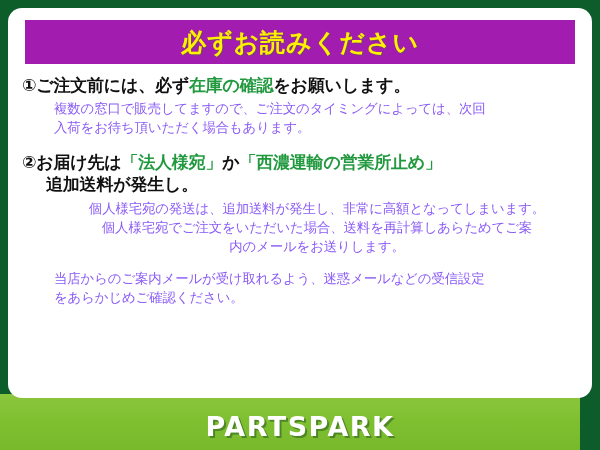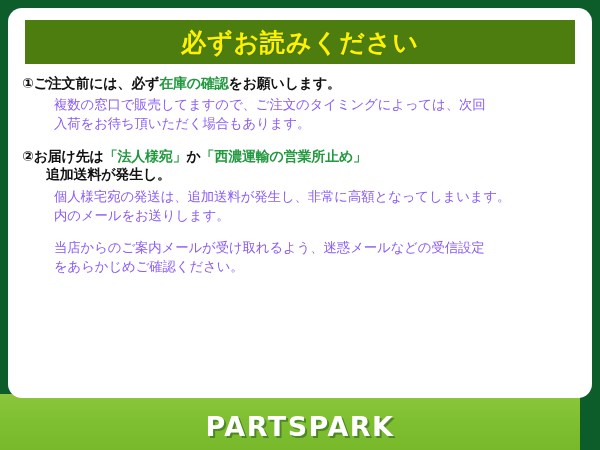--- a/index.html
+++ b/index.html
@@ -59,21 +59,21 @@
     border-radius: 14px;
   }
 
   
   #title-bar {
     position: absolute;
     left: 17px;
     top: 12px;
     width: 550px;
     height: 44px;
-    background: #4d7c0f;
+    background: #a21caf;
     display: flex;
     align-items: center;
     justify-content: center;
   }
   #title-text {
     color: #fff200;
     font-weight: bold;
     font-size: 25px;
     letter-spacing: 1px;
     text-shadow: 1px 1px 0 rgba(60,110,35,0.45);
@@ -86,21 +86,21 @@
     left: 14px;
     top: 64px;
     width: 558px;
   }
 
   .item {
     margin-bottom: 2px;
   }
   .item-heading {
     font-weight: bold;
-    font-size: 14px;
+    font-size: 17px;
     line-height: 1.33;
     color: #111111;
     letter-spacing: -0.2px;
     white-space: nowrap;
   }
   .item-heading .indent-line {
     display: block;
     padding-left: 24px;
   }
   .hl {
@@ -114,21 +114,21 @@
     letter-spacing: -0.1px;
     white-space: nowrap;
   }
   .item-note span {
     display: block;
   }
 
   #item-1 { margin-top: 2px; }
   #item-1 .item-note { margin-top: 2px; }
   #item-2 { margin-top: 14px; }
-  #item-2 .item-note { margin-top: 3px; }
+  #item-2 .item-note { margin-top: 3px; text-align: center; }
   #item-3 { margin-top: 13px; }
   #item-3 .item-note { margin-top: 2px; }
 </style>
 </head>
 <body>
 
 <div id="banner">
 
   <div id="footer-band">
     <div id="footer-logo">PARTSPARK</div>
@@ -152,20 +152,21 @@
         </div>
       </div>
 
       <div class="item" id="item-2">
         <div class="item-heading">
           <span>②</span><span>お届け先は</span><span class="hl">「法人様宛」</span><span>か</span><span class="hl">「西濃運輸の営業所止め」</span>
           <span class="indent-line">追加送料が発生し。</span>
         </div>
         <div class="item-note">
           <span>個人様宅宛の発送は、追加送料が発生し、非常に高額となってしまいます。</span>
+          <span>個人様宅宛でご注文をいただいた場合、送料を再計算しあらためてご案</span>
           <span>内のメールをお送りします。</span>
         </div>
       </div>
 
       <div class="item" id="item-3">
         <div class="item-note">
           <span>当店からのご案内メールが受け取れるよう、迷惑メールなどの受信設定</span>
           <span>をあらかじめご確認ください。</span>
         </div>
       </div>

